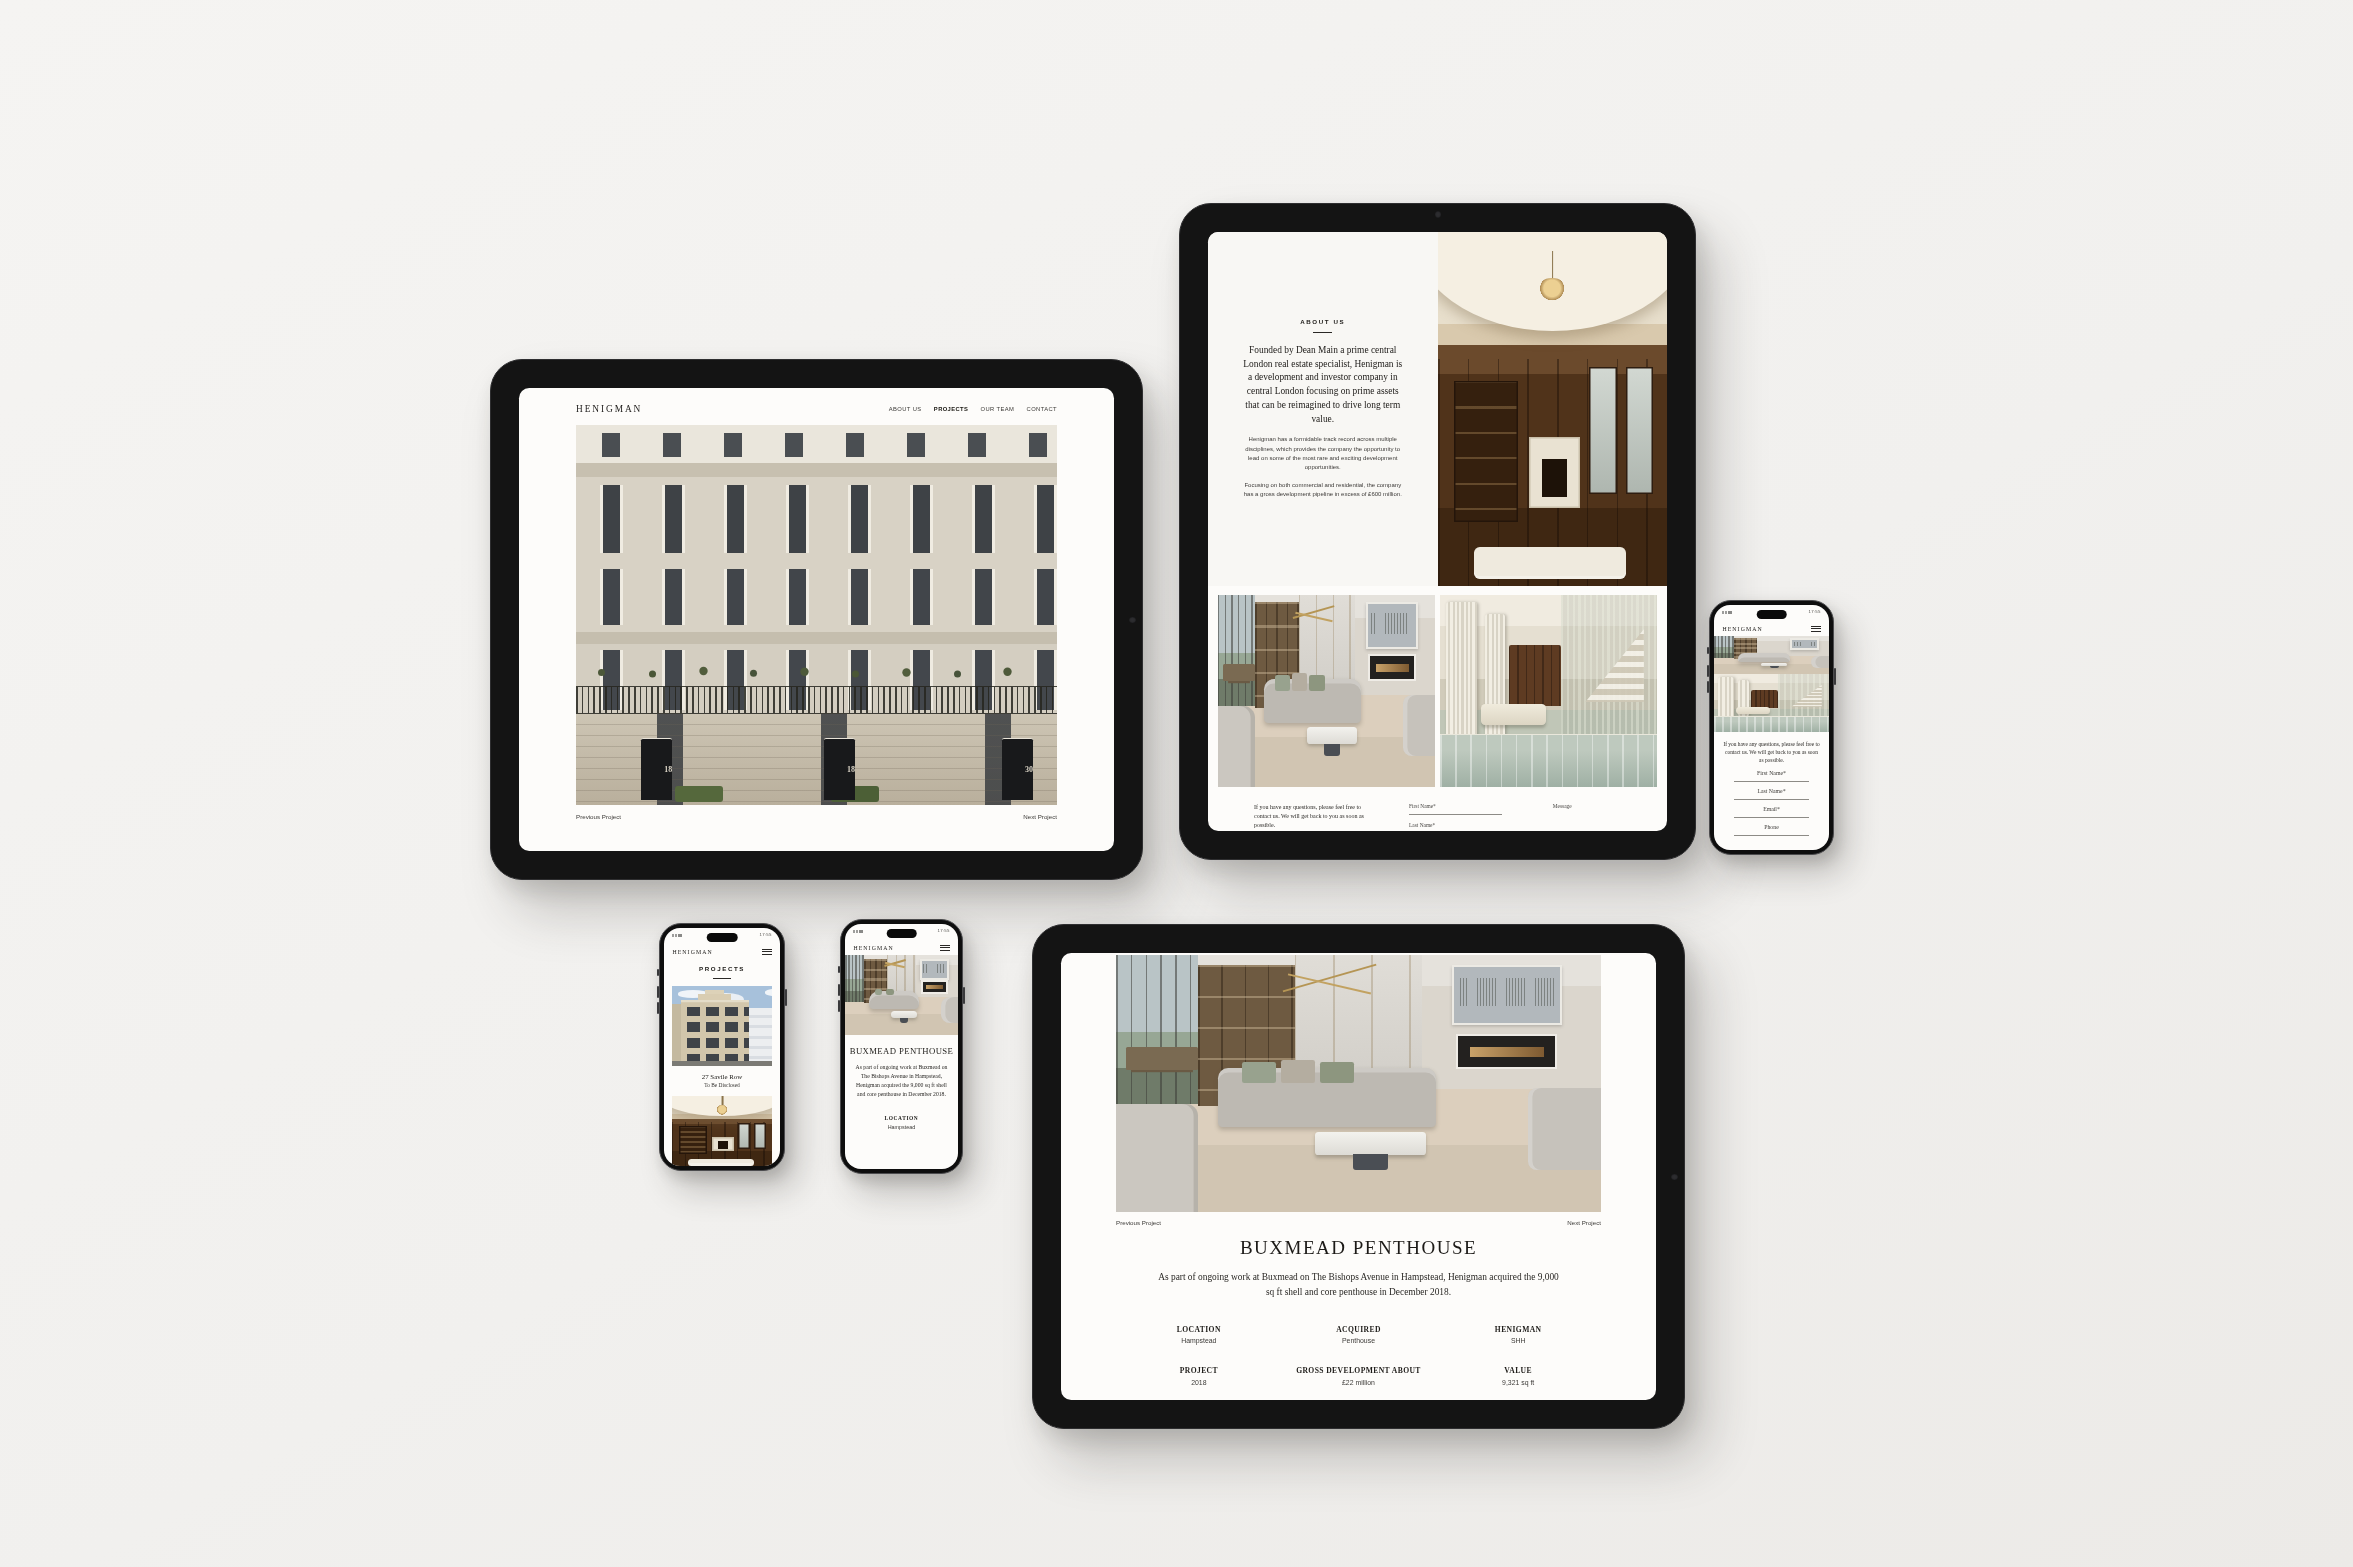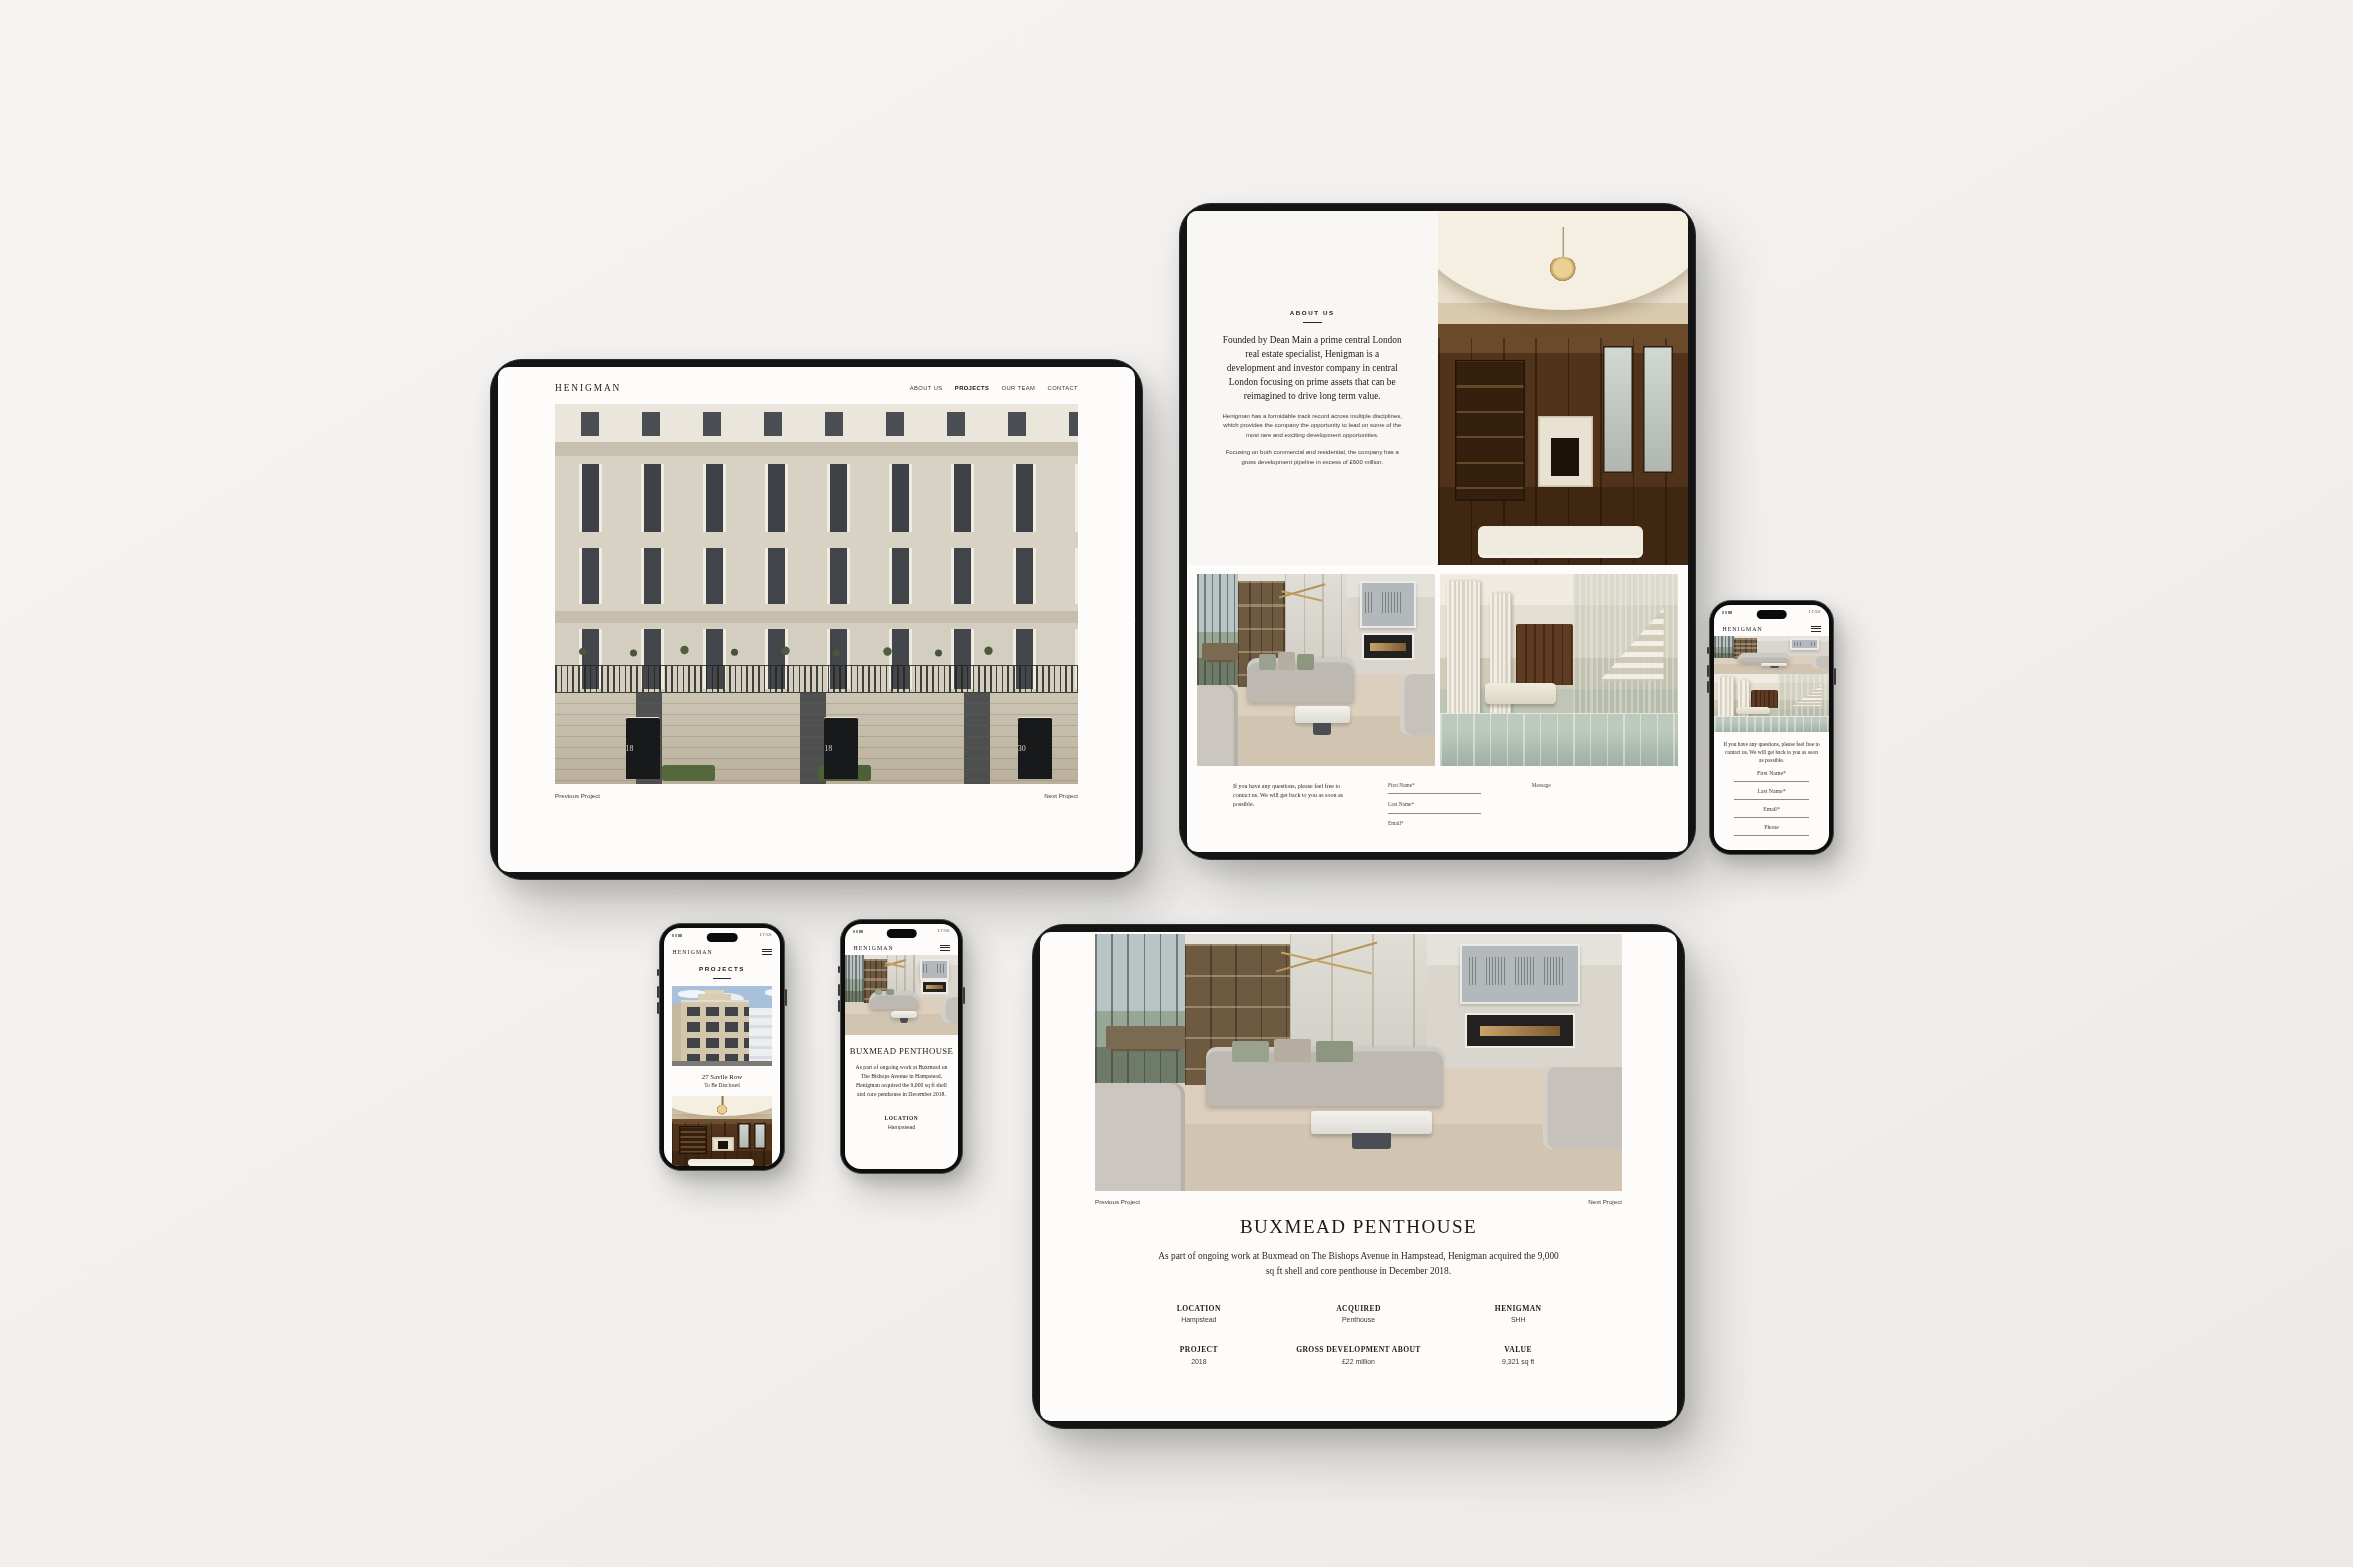--- a/index.html
+++ b/index.html
@@ -5,21 +5,21 @@
 <style>
   html,body{margin:0;padding:0;background:#e9e8e6;}
   #canvas{position:relative;width:2354px;height:1567px;overflow:hidden;
     background:linear-gradient(150deg,#f5f4f2 0%,#f1f0ee 55%,#eceae7 100%);
     font-family:"Liberation Sans","DejaVu Sans",sans-serif;color:#1d1b19;}
   .serif{font-family:"Liberation Serif","DejaVu Serif",serif;}
 
   
   .device{position:absolute;box-sizing:border-box;}
   .ipad{background:#141414;border:1.5px solid #2e2e30;border-radius:32px;
-    box-shadow:22px 32px 51px rgba(45,42,38,.22),5.8px 10.2px 20.3px rgba(45,42,38,.14);padding:7px;}
+    box-shadow:22px 32px 51px rgba(45,42,38,.22),5.8px 10.2px 20.3px rgba(45,42,38,.14);padding:28px;}
   .screen{position:relative;width:100%;height:100%;background:#fdfcfa;border-radius:10.2px;overflow:hidden;}
   .cam{position:absolute;width:6.5px;height:6.5px;border-radius:50%;background:#2d2d30;box-shadow:inset 0 0 1.5px #000;}
   .phone{background:#0e0e0e;border:1.5px solid #4c4c4e;border-radius:22px;
     box-shadow:13px 19px 32px rgba(45,42,38,.24),3.6px 6.5px 13px rgba(45,42,38,.16);padding:4.4px;}
   .phone .screen{border-radius:16px;}
   .island{position:absolute;top:5.1px;left:50%;transform:translateX(-50%);width:30.5px;height:8.7px;border-radius:5.1px;background:#0a0a0a;z-index:6;}
   .sbtn{position:absolute;background:#3a3a3c;border-radius:1.5px;}
 
   
   .statusbar{position:relative;display:flex;justify-content:space-between;align-items:flex-start;padding:3.6px 8px 0;height:11px;}
@@ -105,21 +105,21 @@
     background:repeating-linear-gradient(90deg,#26261f 0 1.5px,rgba(38,38,31,0) 1.5px 5.8px);opacity:.85;}
   .fa-ground{top:76%;height:24%;
     background:repeating-linear-gradient(180deg,rgba(110,100,85,0) 0 10.2px,rgba(110,100,85,.25) 10.2px 11px),
       repeating-linear-gradient(90deg,rgba(58,61,64,0) 0 81px,rgba(58,61,64,.85) 81px 107px,rgba(58,61,64,0) 107px 164px),
       linear-gradient(180deg,#cdc5b4,#b9af9c);}
   .fa-topiary{position:absolute;top:64%;left:4.5%;width:7.3px;height:7.3px;border-radius:50%;background:#4c5839;
     box-shadow:51px 1.5px 0 0 #4a5636,102px -1.5px 0 0.7px #515d3c,152px 0.7px 0 0 #47533a,203px -0.7px 0 0.7px #4e5a3a,
       254px 1.5px 0 0 #4a5636,305px 0 0 0.7px #515d3c,356px 1.5px 0 0 #47533a,406px -0.7px 0 0.7px #4e5a3a;}
   .fa-hedge{position:absolute;bottom:1%;left:20.5%;width:10%;height:4%;border-radius:2.9px;background:#55683c;box-shadow:156px 0 0 #4c5f36;}
   .fa-door{position:absolute;bottom:1.5%;width:6.5%;height:16%;background:#18191b;border-radius:2.2px 2.2px 0 0;
-    border-top:1.5px solid #e8e3d7;display:flex;align-items:center;justify-content:flex-start;}
+    border-top:1.5px solid #e8e3d7;display:flex;align-items:center;justify-content:flex-end;font-weight:bold;}
   .fa-door span{color:#d9d3c5;font-family:"Liberation Serif",serif;font-size:8px;}
 
   
   .sc-pent{background:linear-gradient(180deg,#e5e2dc 0 12%,#dbd6cd 12% 52%,#dccfbd 52% 74%,#d1c5b2 74%);}
   .pent-win{position:absolute;left:0;top:0;width:17%;height:58%;
     background:linear-gradient(180deg,#b9c4c6 0 52%,#97a795 52% 76%,#6f7b69 76%);}
   .pent-win::after{content:"";position:absolute;inset:0;
     background:repeating-linear-gradient(90deg,rgba(60,60,55,.55) 0 1.5px,rgba(0,0,0,0) 1.5px 18%);}
   .pent-shelf{position:absolute;left:17%;top:4%;width:20%;height:55%;background:#6e5a41;}
   .pent-shelf::after{content:"";position:absolute;inset:0;

